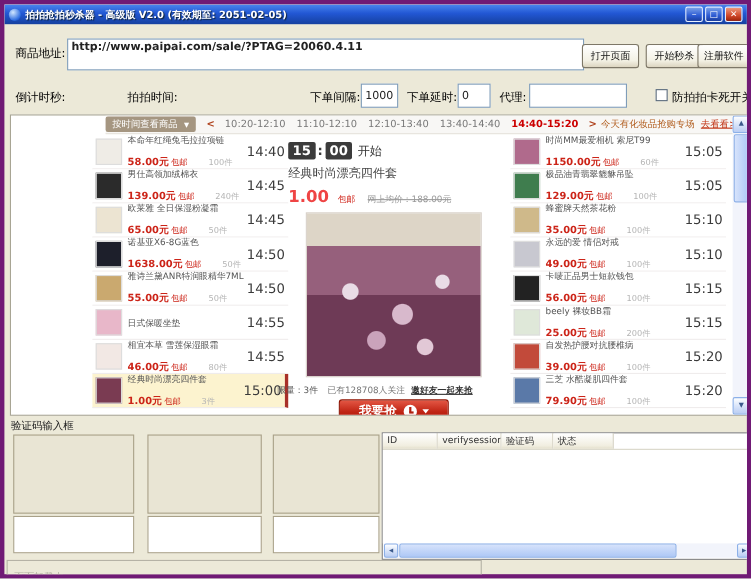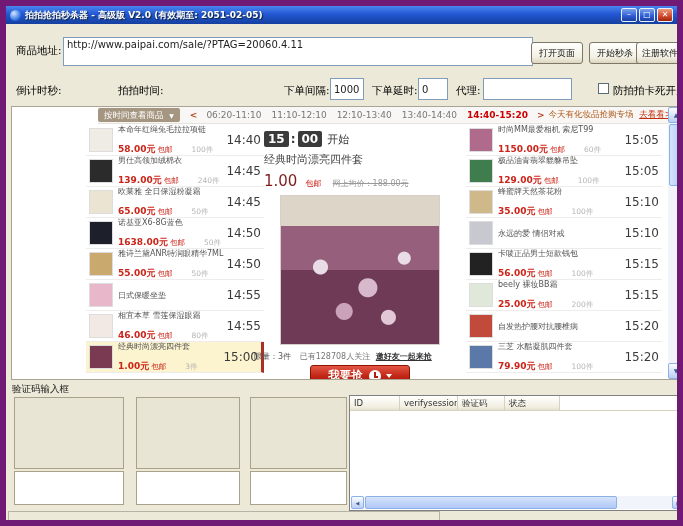--- a/index.html
+++ b/index.html
@@ -1,19 +1,19 @@
 <!DOCTYPE html>
 <html><head>
 <meta charset="utf-8">
 <style>
   * { box-sizing: border-box; margin: 0; padding: 0; }
   html,body { background:#c0c0c0; }
   body { font-family:"DejaVu Sans", sans-serif; }
   .window { position:relative; width:683px; height:526px; background:#ece9d8;
-            border:6px solid #701a75; overflow:hidden;padding-left:16px; }
+            border:4px solid #701a75; overflow:hidden;padding-left:16px; }
 
   
   .titlebar { position:absolute; left:0; top:0; right:0; height:18px;
     background:linear-gradient(180deg,#4a86ee 0%,#2257d4 45%,#15409f 100%);
     display:flex; align-items:center; padding:0 4px; }
   .app-icon { width:11px; height:11px; border-radius:50%;
     background:radial-gradient(circle at 35% 30%,#cfe6ff,#2a6adf 70%,#11337f);
     margin-right:4px; flex:0 0 auto; }
   .title-text { color:#fff; font-size:9px; font-weight:bold; white-space:nowrap;
     overflow:hidden; text-shadow:1px 1px 1px #123; flex:1; }
@@ -67,21 +67,21 @@
 
   
   .center { position:absolute; left:240px; top:18px; width:212px; height:254px; }
   .clockrow { position:absolute; left:12px; top:6px; display:flex; align-items:center; }
   .clock-digit { background:#3b3b3b; color:#fff; font-weight:bold; font-size:12px;
     padding:1px 4px; border-radius:2px; }
   .clock-colon { color:#3b3b3b; font-weight:bold; font-size:12px; margin:0 2px; }
   .clock-suffix { color:#333; font-size:11px; margin-left:5px; }
   .c-title { position:absolute; left:12px; top:27px; font-size:11px; color:#444; white-space:nowrap; }
   .c-priceline { position:absolute; left:12px; top:46px; white-space:nowrap; }
-  .c-price { color:#7f1d1d; font-size:15px; font-weight:normal; }
+  .c-price { color:#ef4444; font-size:15px; font-weight:bold; }
   .c-ship { color:#d0281e; font-size:8px; margin-left:3px; }
   .c-market { color:#999; font-size:8px; margin-left:6px; text-decoration:line-through; }
   .main-image { position:absolute; left:28px; top:70px; width:160px; height:150px;
     border:1px solid #d8d0c8;
     background:
       radial-gradient(circle at 25% 48%, #e9dce6 0 7px, rgba(0,0,0,0) 8px),
       radial-gradient(circle at 55% 62%, #d8b9cc 0 9px, rgba(0,0,0,0) 10px),
       radial-gradient(circle at 78% 42%, #e9dce6 0 6px, rgba(0,0,0,0) 7px),
       radial-gradient(circle at 40% 78%, #caa3bb 0 8px, rgba(0,0,0,0) 9px),
       radial-gradient(circle at 68% 82%, #e2c8d6 0 7px, rgba(0,0,0,0) 8px),
@@ -144,21 +144,21 @@
 
   <div class="titlebar">
     <span class="app-icon"></span>
     <span class="title-text">拍拍抢拍秒杀器 - 高级版 V2.0 (有效期至: 2051-02-05)</span>
     <span class="win-btn">－</span>
     <span class="win-btn">□</span>
     <span class="win-btn close">✕</span>
   </div>
 
   <span class="lbl" style="left:10px;top:38px;">商品地址:</span>
-  <textarea class="xp-textarea" style="left: 57px; top: 31px; width: 470px; height: 29px;" spellcheck="false">http://www.paipai.com/sale/?PTAG=20060.4.11</textarea>
+  <textarea class="xp-textarea" style="left: 57px; top: 31px; width: 470px; height: 29px; font-weight: bold;" spellcheck="false">http://www.paipai.com/sale/?PTAG=20060.4.11</textarea>
   <button class="xp-btn" style="left:525px;top:36px;width:52px;">打开页面</button>
   <button class="xp-btn" style="left:583px;top:36px;width:52px;">开始秒杀</button>
   <button class="xp-btn" style="left:630px;top:36px;width:48px;">注册软件</button>
 
   <span class="lbl" style="left:10px;top:78px;">倒计时秒:</span>
   <span class="lbl" style="left:112px;top:78px;">拍拍时间:</span>
   <span class="lbl" style="left:278px;top:78px;">下单间隔:</span>
   <input class="xp-input" style="left: 324px; top: 72px; width: 34px; height: 22px;" value="1000">
   <span class="lbl" style="left:366px;top:78px;">下单延时:</span>
   <input class="xp-input" style="left: 412px; top: 72px; width: 30px; height: 22px;" value="0">
@@ -168,21 +168,21 @@
   <span class="lbl" style="left:607px;top:78px;">防拍拍卡死开关</span>
 
   <div class="browser">
 
     <div class="tabbar">
       <span class="menu-btn">
         <span>按时间查看商品</span>
         <span class="caret">▼</span>
       </span>
       <span class="tab-nav">&lt;</span>
-      <span class="tab">06:20-11:10</span>
+      <span class="tab">10:20-12:10</span>
       <span class="tab">11:10-12:10</span>
       <span class="tab">12:10-13:40</span>
       <span class="tab">13:40-14:40</span>
       <span class="tab active">14:40-15:20</span>
       <span class="tab-nav">&gt;</span>
       <span class="promo">
         <span class="promo-text">今天有化妆品抢购专场</span>
         <span class="promo-link">去看看&gt;&gt;</span>
       </span>
     </div>
@@ -301,20 +301,21 @@
         <span class="pinfo">
             <span class="ptitle">蜂蜜牌天然茶花粉</span>
           <span class="pline"><span class="pprice">35.00元</span><span class="pship">包邮</span><span class="pqty">100件</span></span>
           </span>
         <span class="ptime">15:10</span>
       </div>
       <div class="prow">
         <span class="thumb" style="background: rgb(200, 200, 208);"></span>
         <span class="pinfo">
             <span class="ptitle">永远的爱 情侣对戒</span>
+          <span class="pline"><span class="pprice">49.00元</span><span class="pship">包邮</span><span class="pqty">100件</span></span>
           </span>
         <span class="ptime">15:10</span>
       </div>
       <div class="prow">
         <span class="thumb" style="background: rgb(34, 34, 34);"></span>
         <span class="pinfo">
             <span class="ptitle">卡唛正品男士短款钱包</span>
           <span class="pline"><span class="pprice">56.00元</span><span class="pship">包邮</span><span class="pqty">100件</span></span>
           </span>
         <span class="ptime">15:15</span>
@@ -324,20 +325,21 @@
         <span class="pinfo">
             <span class="ptitle">beely 裸妆BB霜</span>
           <span class="pline"><span class="pprice">25.00元</span><span class="pship">包邮</span><span class="pqty">200件</span></span>
           </span>
         <span class="ptime">15:15</span>
       </div>
       <div class="prow">
         <span class="thumb" style="background: rgb(194, 74, 58);"></span>
         <span class="pinfo">
             <span class="ptitle">自发热护腰对抗腰椎病</span>
+          <span class="pline"><span class="pprice">39.00元</span><span class="pship">包邮</span><span class="pqty">100件</span></span>
           </span>
         <span class="ptime">15:20</span>
       </div>
       <div class="prow">
         <span class="thumb" style="background: rgb(90, 121, 168);"></span>
         <span class="pinfo">
             <span class="ptitle">三芝 水酷凝肌四件套</span>
           <span class="pline"><span class="pprice">79.90元</span><span class="pship">包邮</span><span class="pqty">100件</span></span>
           </span>
         <span class="ptime">15:20</span>

